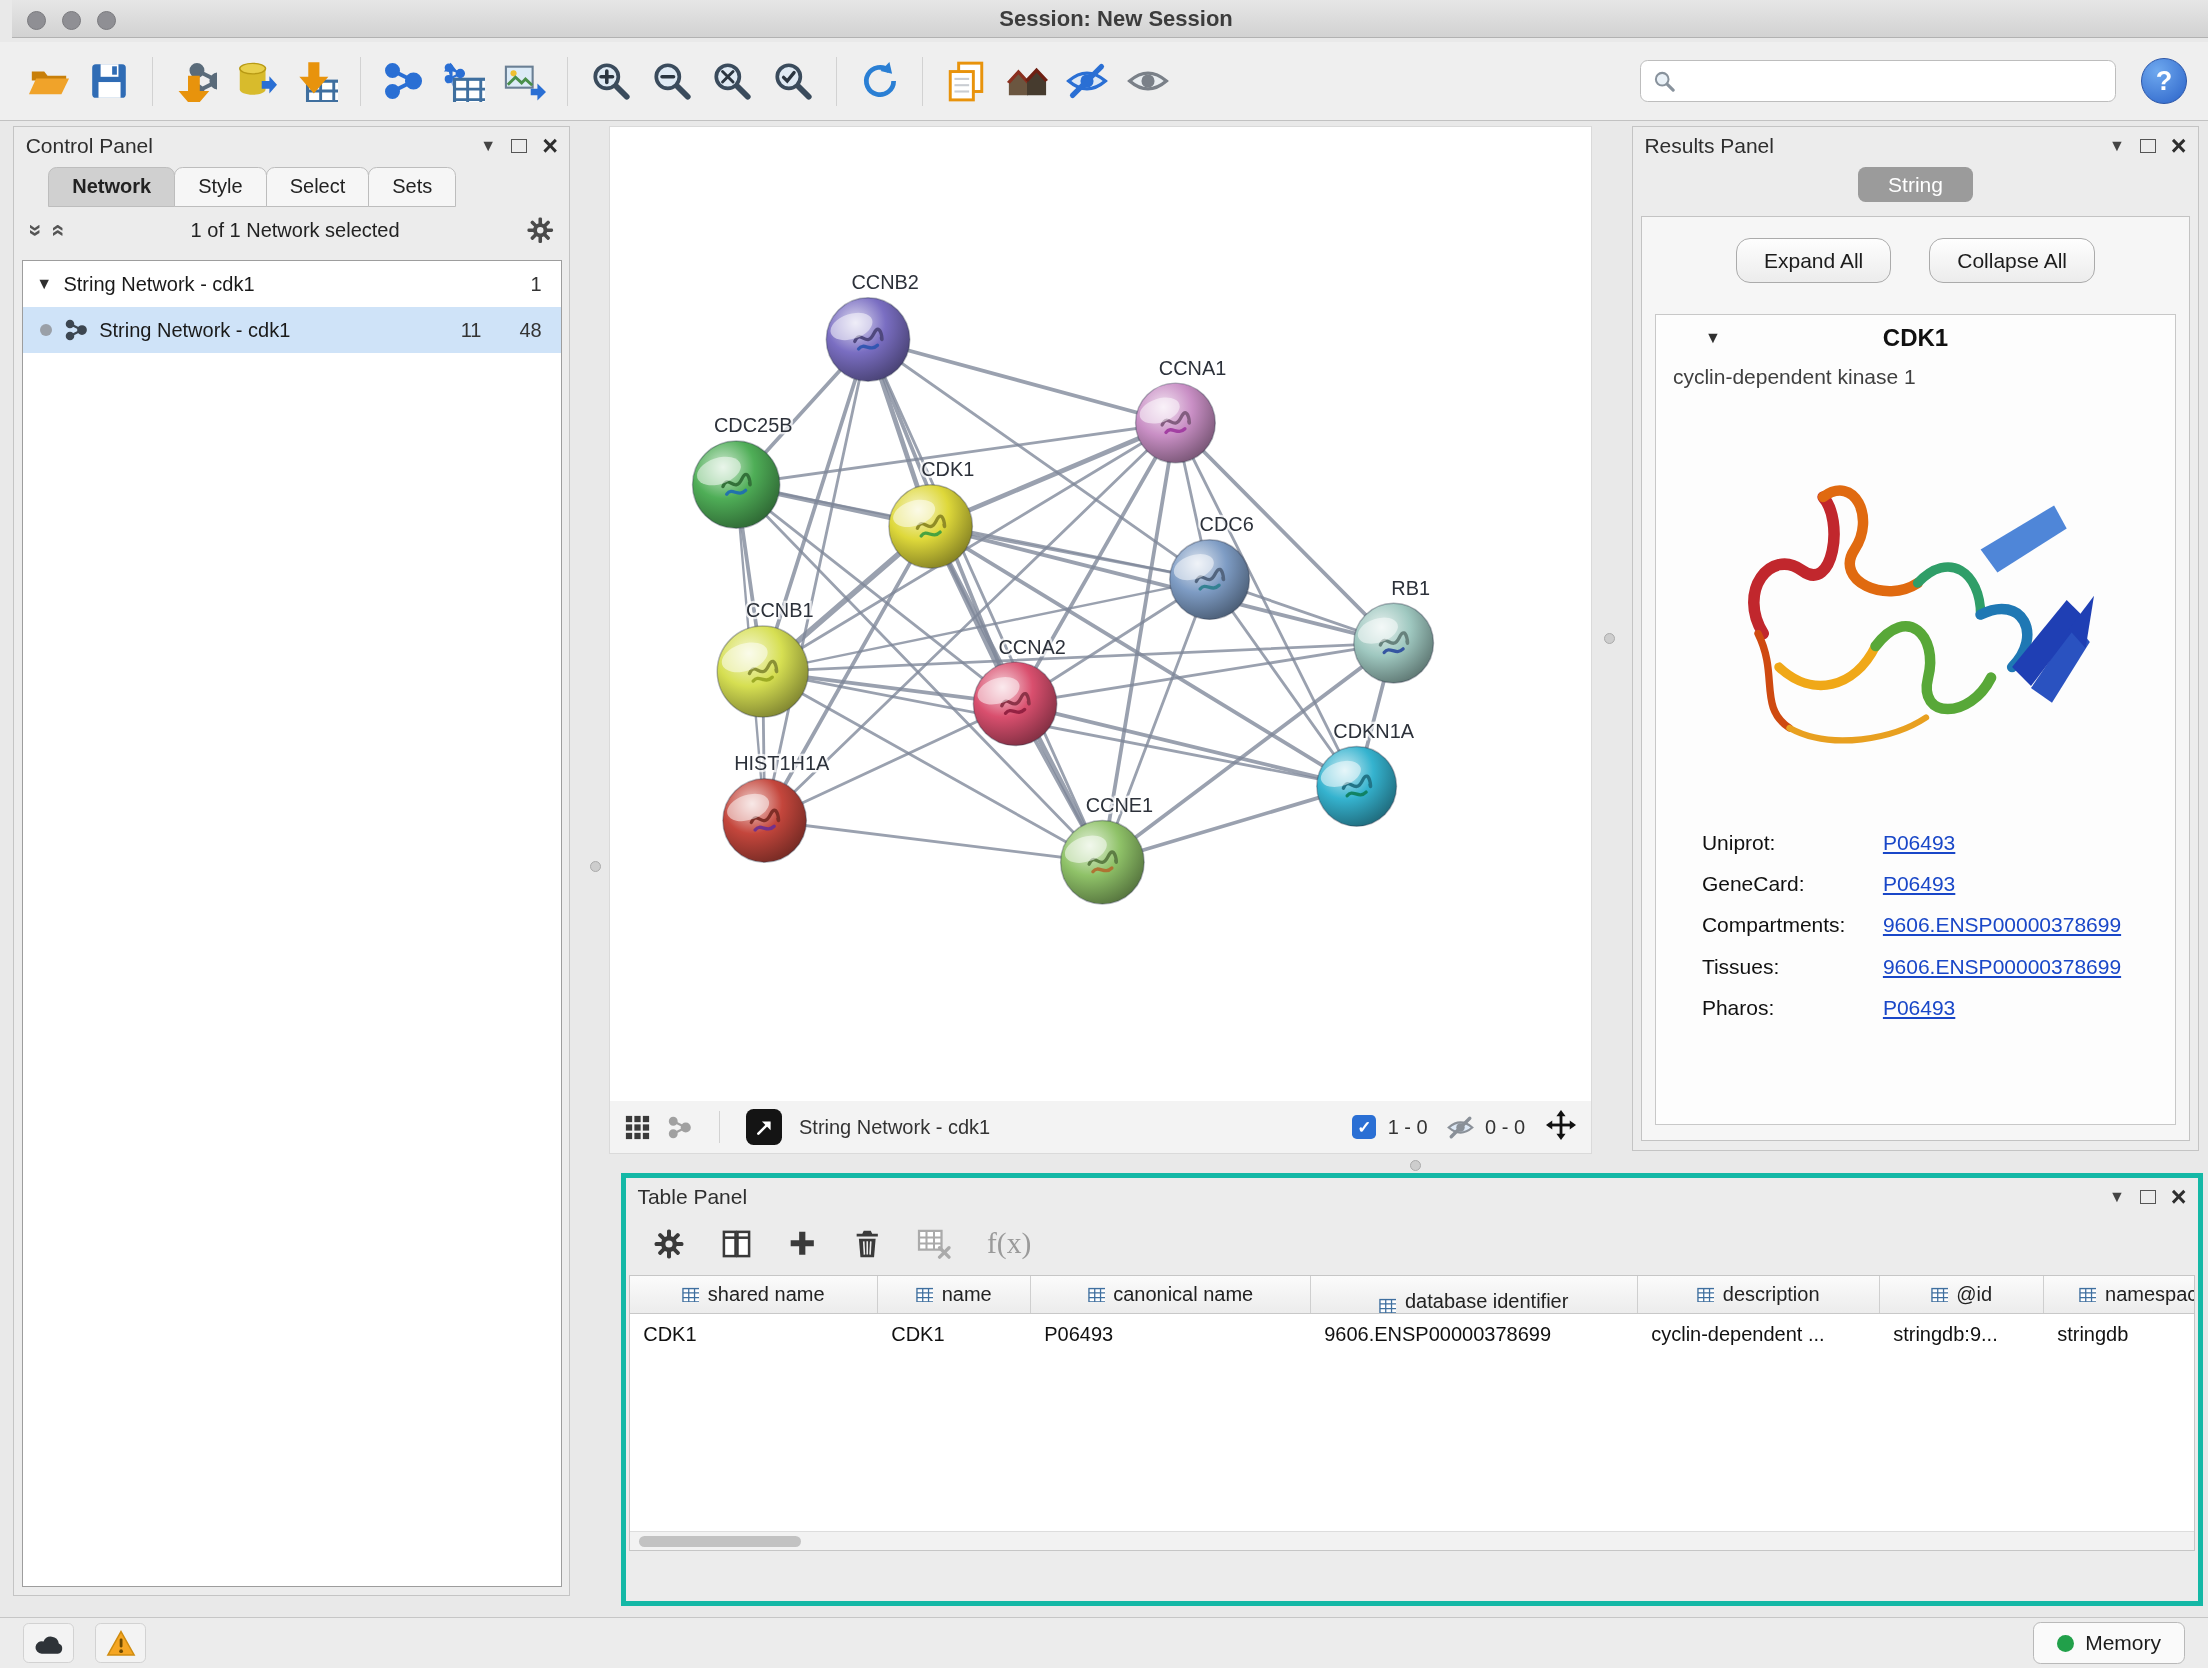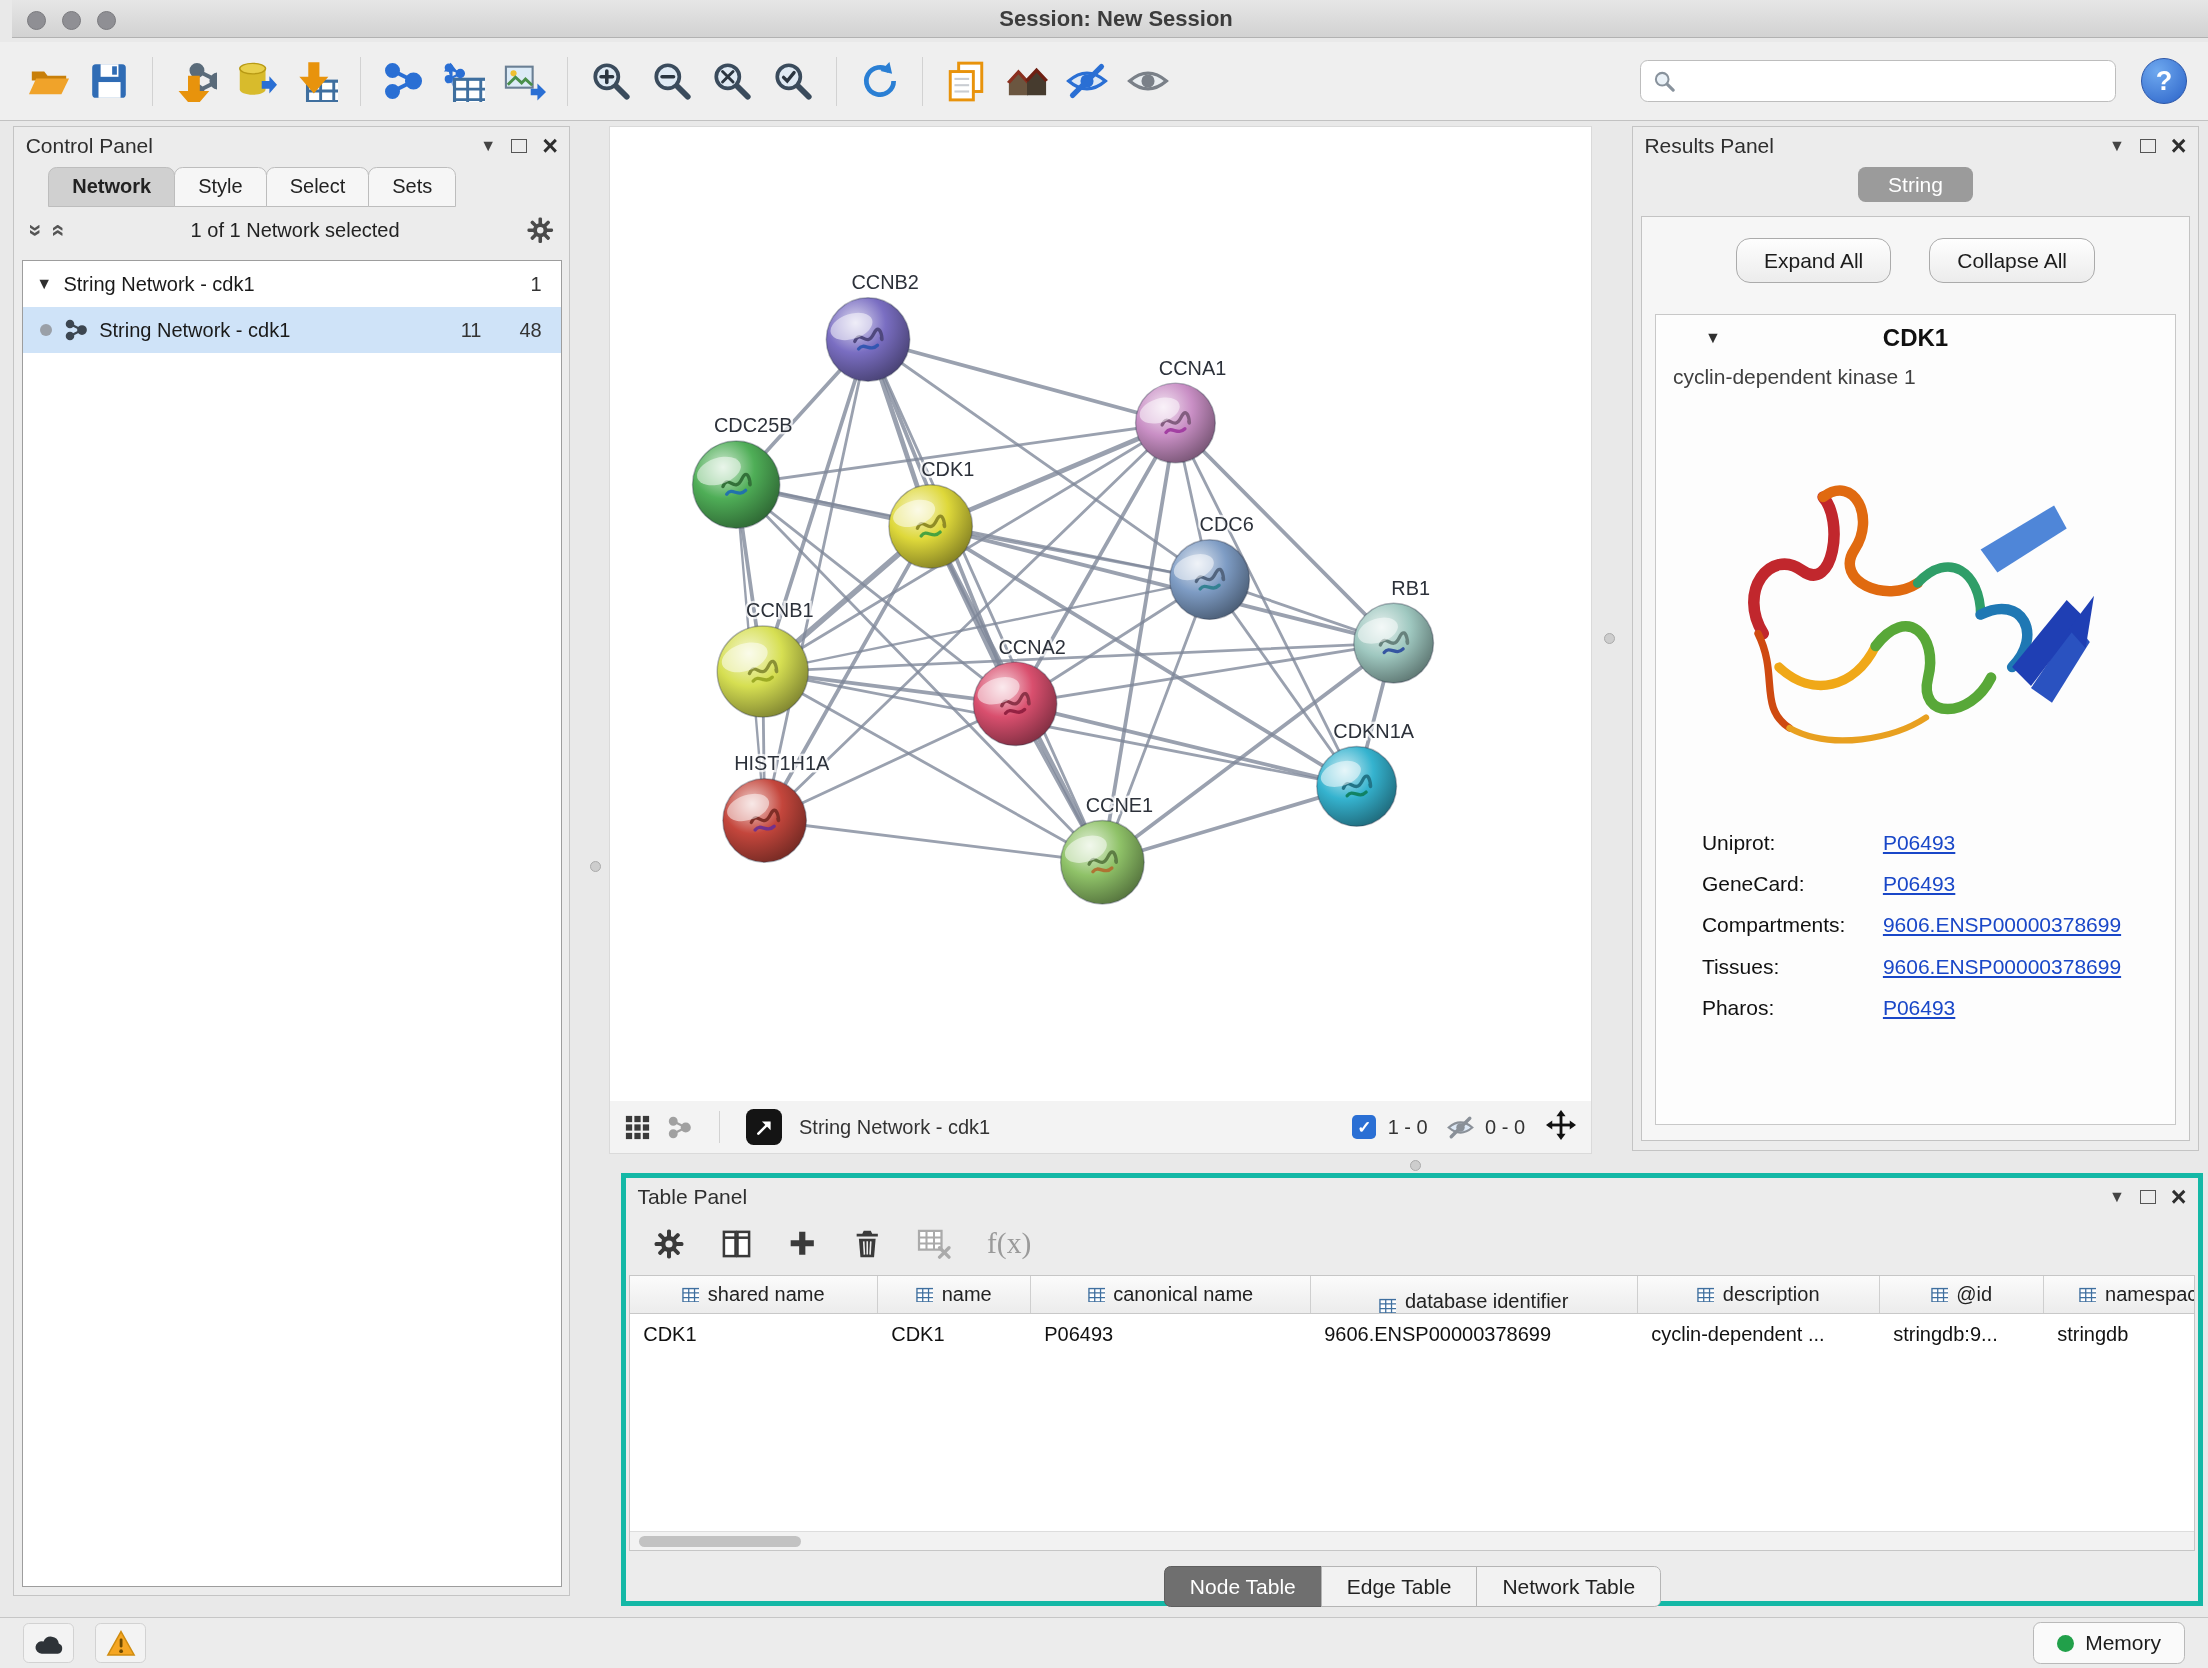--- a/index.html
+++ b/index.html
@@ -789,25 +789,20 @@
           <div class="tp-cell" style="width: 327px;">9606.ENSP00000378699</div>
           <div class="tp-cell" style="width: 242px;">cyclin-dependent ...</div>
           <div class="tp-cell" style="width: 164px;">stringdb:9...</div>
           <div class="tp-cell" style="width: 190px;">stringdb</div>
         </div>
       </div>
     <div class="hscroll">
         <div class="hthumb"></div>
       </div>
   </div>
-  <div class="tp-tabs" id="tp-tabs">
-      <div class="tp-tab sel">Node Table</div>
-      <div class="tp-tab">Edge Table</div>
-      <div class="tp-tab">Network Table</div>
-    </div>
 </div>
 
 <div class="statusbar">
   <span class="sb-btn">
       <svg width="32" height="26" viewBox="0 0 36 28" style="color:#2e3338">
         <use href="#sym-cloud"></use>
       </svg>
     </span>
   <span class="sb-btn">
       <svg width="30" height="28.5" viewBox="0 0 32 30">

